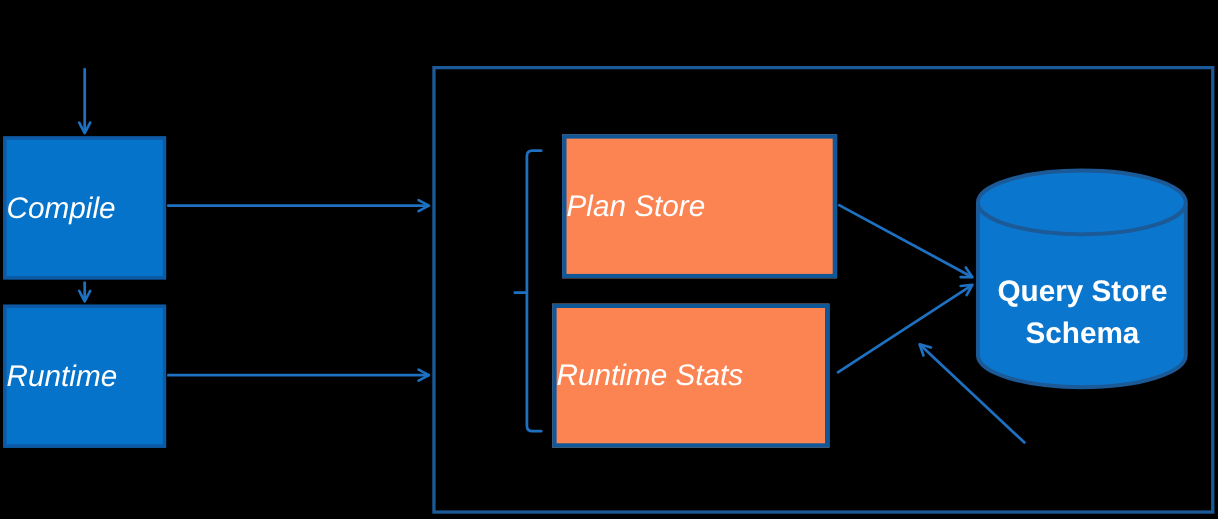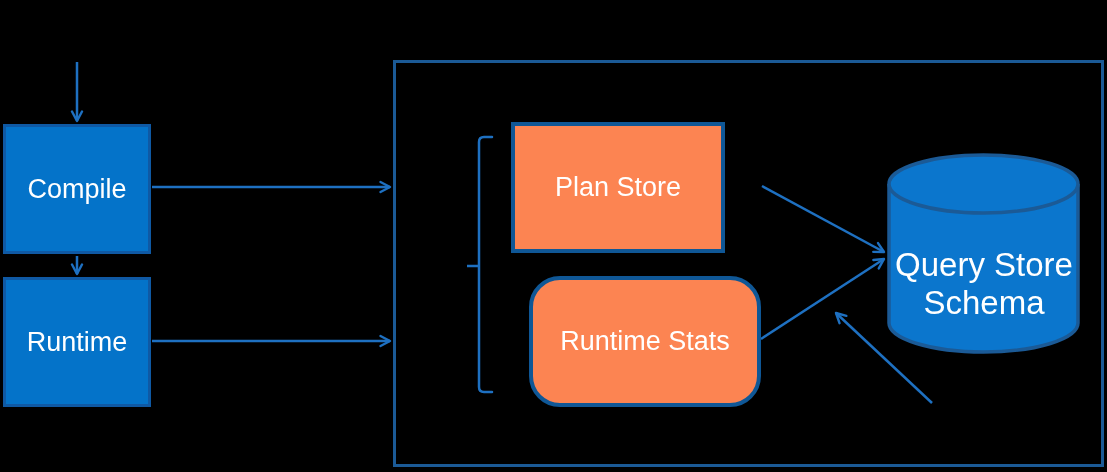--- a/index.html
+++ b/index.html
@@ -17,50 +17,52 @@
   .shapes {
     position: absolute;
     left: 0; top: 0;
     width: 1107px; height: 472px;
   }
   .node {
     position: absolute;
     box-sizing: border-box;
     display: flex;
     align-items: center;
-    justify-content: center;
+    justify-content: flex-start;
     color: #fff;
     font-size: 27px;
     text-align: center;
     border-style: solid;
     border-width: 3px;
+    font-style: italic;
   }
   .node-compile  { left: 3px;   top: 124px; width: 148px; height: 130px; }
   .node-execute  { left: 3px;   top: 277px; width: 148px; height: 130px; }
-  .node-plan     { left: 511px; top: 122px; width: 214px; height: 131px; border-width: 4px; }
-  .node-runtime  { left: 529px; top: 276px; width: 232px; height: 131px; border-width: 4px; border-radius: 31px; }
+  .node-plan     { left: 511px; top: 122px; width: 250px; height: 131px; border-width: 4px; }
+  .node-runtime  { left: 502px; top: 276px; width: 252px; height: 131px; border-width: 4px; }
   .container-rect {
     position: absolute;
     box-sizing: border-box;
     left: 393px; top: 60px;
     width: 711px; height: 407px;
     border: 3px solid #1B5A96;
     background: transparent;
   }
   .cylinder-label {
     position: absolute;
     left: 893px; top: 228px;
     width: 182px; height: 112px;
     display: flex;
     align-items: center;
     justify-content: center;
     color: #fff;
-    font-size: 33px;
+    font-size: 27px;
     line-height: 38px;
     text-align: center;
+    font-weight: bold;
   }
 </style>
 </head>
 <body>
 
 <div class="canvas" style="background-color: rgb(0, 0, 0);">
 
   <div class="container-rect" style="border-color: rgb(27, 90, 150);"></div>
 
   <svg class="shapes" viewBox="0 0 1107 472">

